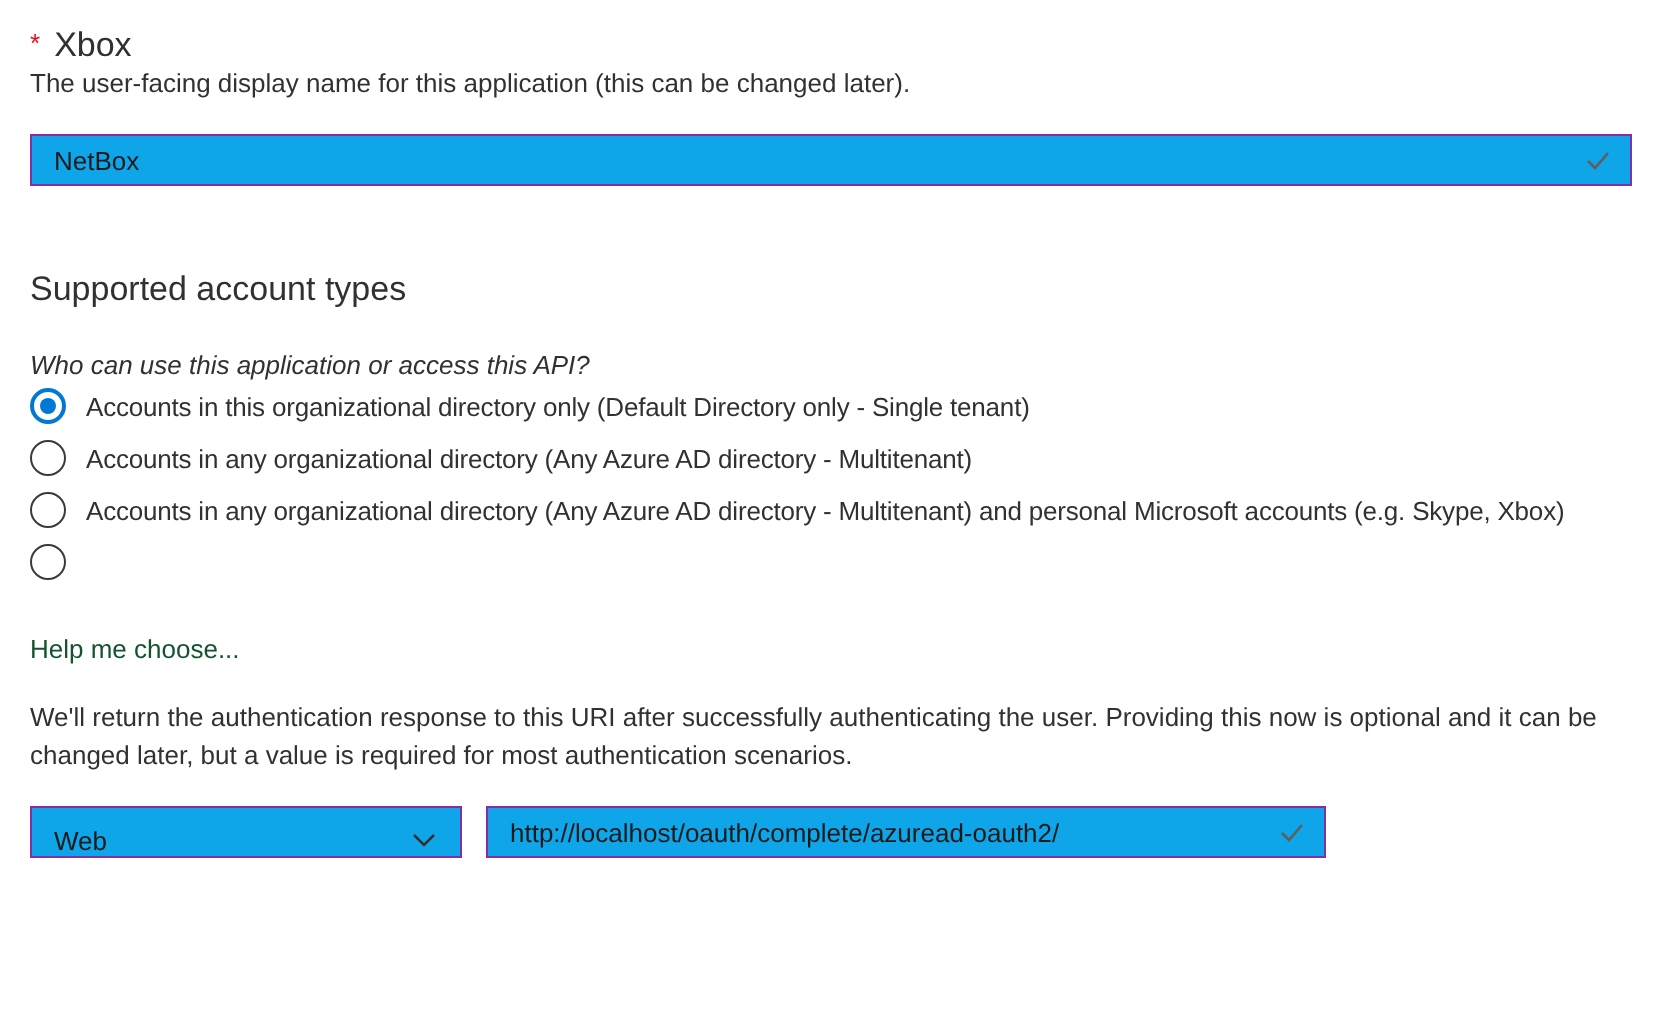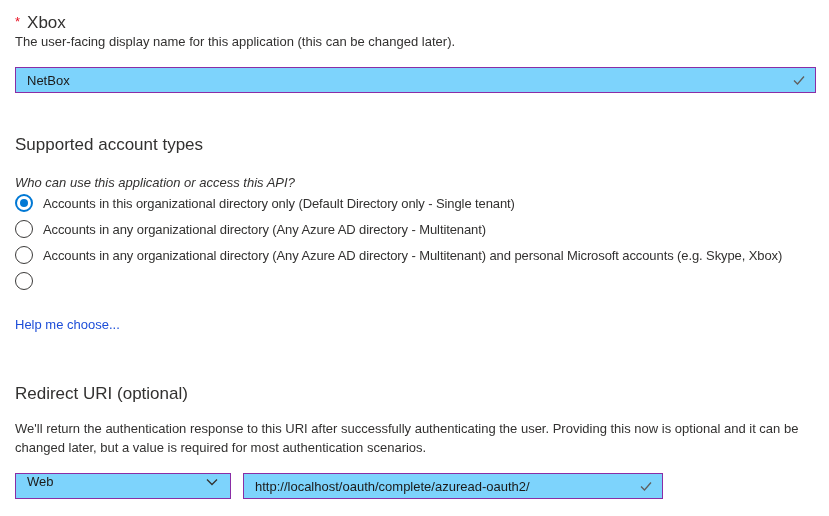--- a/index.html
+++ b/index.html
@@ -27,24 +27,24 @@
   .desc {
     font-size: 13px;
     line-height: 17px;
     max-width: 805px;
   }
 
   
   .field {
     position: relative;
     border: 1px solid #8a2da5;
-    background: #7dd3fc;
+    background: #0ea5e9;
     height: 26px;
     display: flex;
-    align-items: flex-start;
+    align-items: flex-end;
   }
   .field input {
     border: none;
     outline: none;
     background: transparent;
     font-family: "Liberation Sans", sans-serif;
     font-size: 13px;
     color: #1b1a19;
     width: 100%;
     height: 100%;
@@ -91,21 +91,21 @@
     font-size: 13px;
     letter-spacing: -0.1px;
     margin-left: 10px;
     white-space: nowrap;
   }
 
   .help-link {
     display: inline-block;
     margin-top: 23px;
     font-size: 13px;
-    color: #1d4ed8;
+    color: #14532d;
     text-decoration: none;
     cursor: pointer;
   }
 
   .section-gap-2 { margin-top: 51px; }
   .redirect-desc { margin-top: 15px; line-height: 19px; }
 
   .uri-row {
     margin-top: 16px;
     display: flex;
@@ -157,21 +157,20 @@
       <span class="radio-label">Accounts in any organizational directory (Any Azure AD directory - Multitenant) and personal Microsoft accounts (e.g. Skype, Xbox)</span>
     </div>
     <div class="radio-row">
       <span class="radio-circle"></span>
     </div>
   </div>
 
   <a class="help-link">Help me choose...</a>
 
   
-  <div class="section-title section-gap-2">Redirect URI (optional)</div>
   <div class="desc redirect-desc">We'll return the authentication response to this URI after successfully authenticating the user. Providing this now is optional and it can be changed later, but a value is required for most authentication scenarios.</div>
 
   <div class="uri-row">
     <div class="field platform-select">
       <span class="select-value">Web</span>
       <span style="display:flex;">
         <svg width="16" height="16" viewBox="0 0 16 16">
           <path d="M3 5.5 L8 10.5 L13 5.5" fill="none" stroke="#323130" stroke-width="1.3"></path>
         </svg>
       </span>

